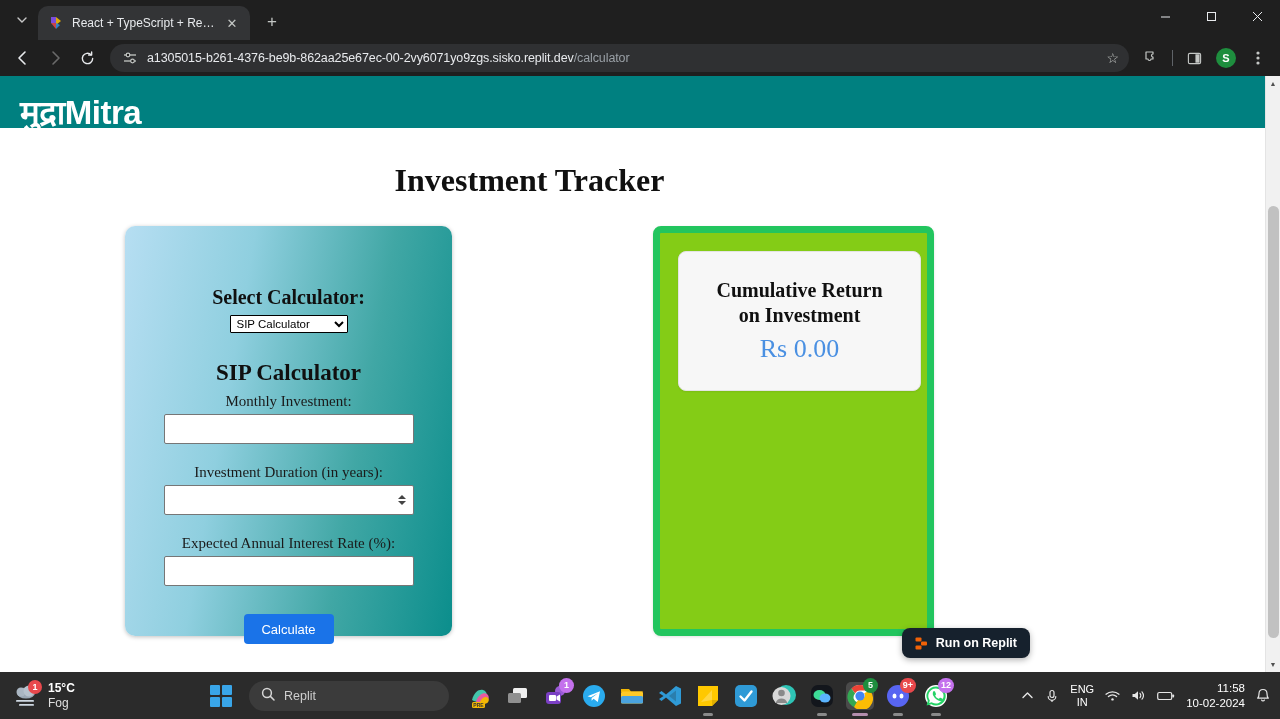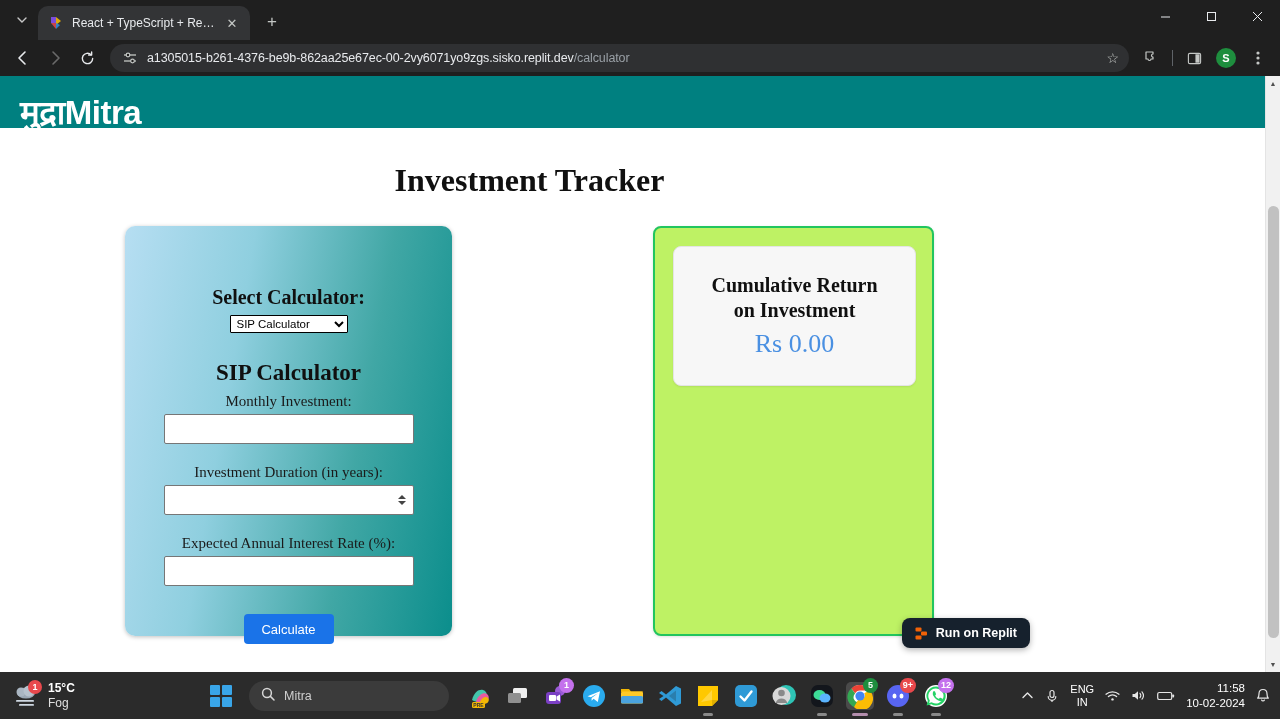--- a/index.html
+++ b/index.html
@@ -132,22 +132,22 @@
   .spin-up { border-bottom: 4px solid #444; }
   .spin-dn { border-top: 4px solid #444; }
   .calc-btn {
     margin-top: 28px; width: 90px; height: 30px; background: #1a73e8;
     color: #fff; border: none; border-radius: 4px;
     font-family: "Liberation Sans", sans-serif; font-size: 13px;
   }
 
   
   .result-outer {
-    width: 281px; height: 410px; background: #bef264;
-    border: 2px solid #22c55e; border-radius: 8px;
+    width: 281px; height: 410px; background: #84cc16;
+    border: 7px solid #22c55e; border-radius: 8px;
     box-shadow: 0 1px 3px rgba(0,0,0,.12);
     padding: 18px; 
   }
   .result-inner {
     width: 243px; height: 140px; background: #f7f7f7;
     border: 1px solid #e4e4e4; border-radius: 8px;
     box-shadow: 0 1px 2px rgba(0,0,0,.07);
     display: flex; flex-direction: column; align-items: center;
     justify-content: center; padding: 0 18px;
   }
@@ -155,21 +155,21 @@
     font-family: "Liberation Serif", serif; font-size: 20px; font-weight: bold;
     color: #101010; text-align: center; line-height: 1.25;
   }
   .result-value {
     font-family: "Liberation Serif", serif; font-size: 26px; color: #4a90e2;
     margin-top: 6px;
   }
 
   
   .replit-badge {
-    position: absolute; right: 29px; bottom: 24px;
+    position: absolute; right: 29px; bottom: 14px;
     background: #16212d; border-radius: 8px; height: 30px;
     display: flex; align-items: center; gap: 8px; padding: 0 13px;
     color: #fff; font-size: 12.5px; font-weight: bold;
     box-shadow: 0 2px 6px rgba(0,0,0,.3);
   }
   .replit-mark { width: 13px; height: 13px; flex: none; }
 
   
   .pg-scroll {
     position: absolute; right: 0; top: 0; width: 15px; height: 596px;
@@ -425,21 +425,21 @@
         <span class="win-sq"></span>
     </div>
 
     <div class="search-pill">
       <span>
         <svg width="14" height="14" viewBox="0 0 14 14">
             <circle cx="6" cy="6" r="4.4" fill="none" stroke="#d6d6d6" stroke-width="1.5"></circle>
             <line x1="9.4" y1="9.4" x2="13" y2="13" stroke="#d6d6d6" stroke-width="1.5" stroke-linecap="round"></line>
           </svg>
       </span>
-      <span class="search-txt">Mitra</span>
+      <span class="search-txt">Replit</span>
     </div>
 
     <div class="tb-apps">
 
       <div class="app-icon">
         <svg width="26" height="26" viewBox="0 0 26 26">
           <path d="M5 17c2-8 7-11 11-10 4 1 5 6 2 9-3 3-9 4-13 1z" fill="#43c6ac"></path>
           <path d="M9 18c3-7 8-9 11-7 3 2 2 7-2 9-4 2-8 1-9-2z" fill="#e85aa0"></path>
           <path d="M13 19c2-5 6-6 8-4 2 2 0 6-4 6-2 0-4-1-4-2z" fill="#f2b705"></path>
           <rect x="5" y="19" width="13" height="6" rx="1.5" fill="#f2b705"></rect>

